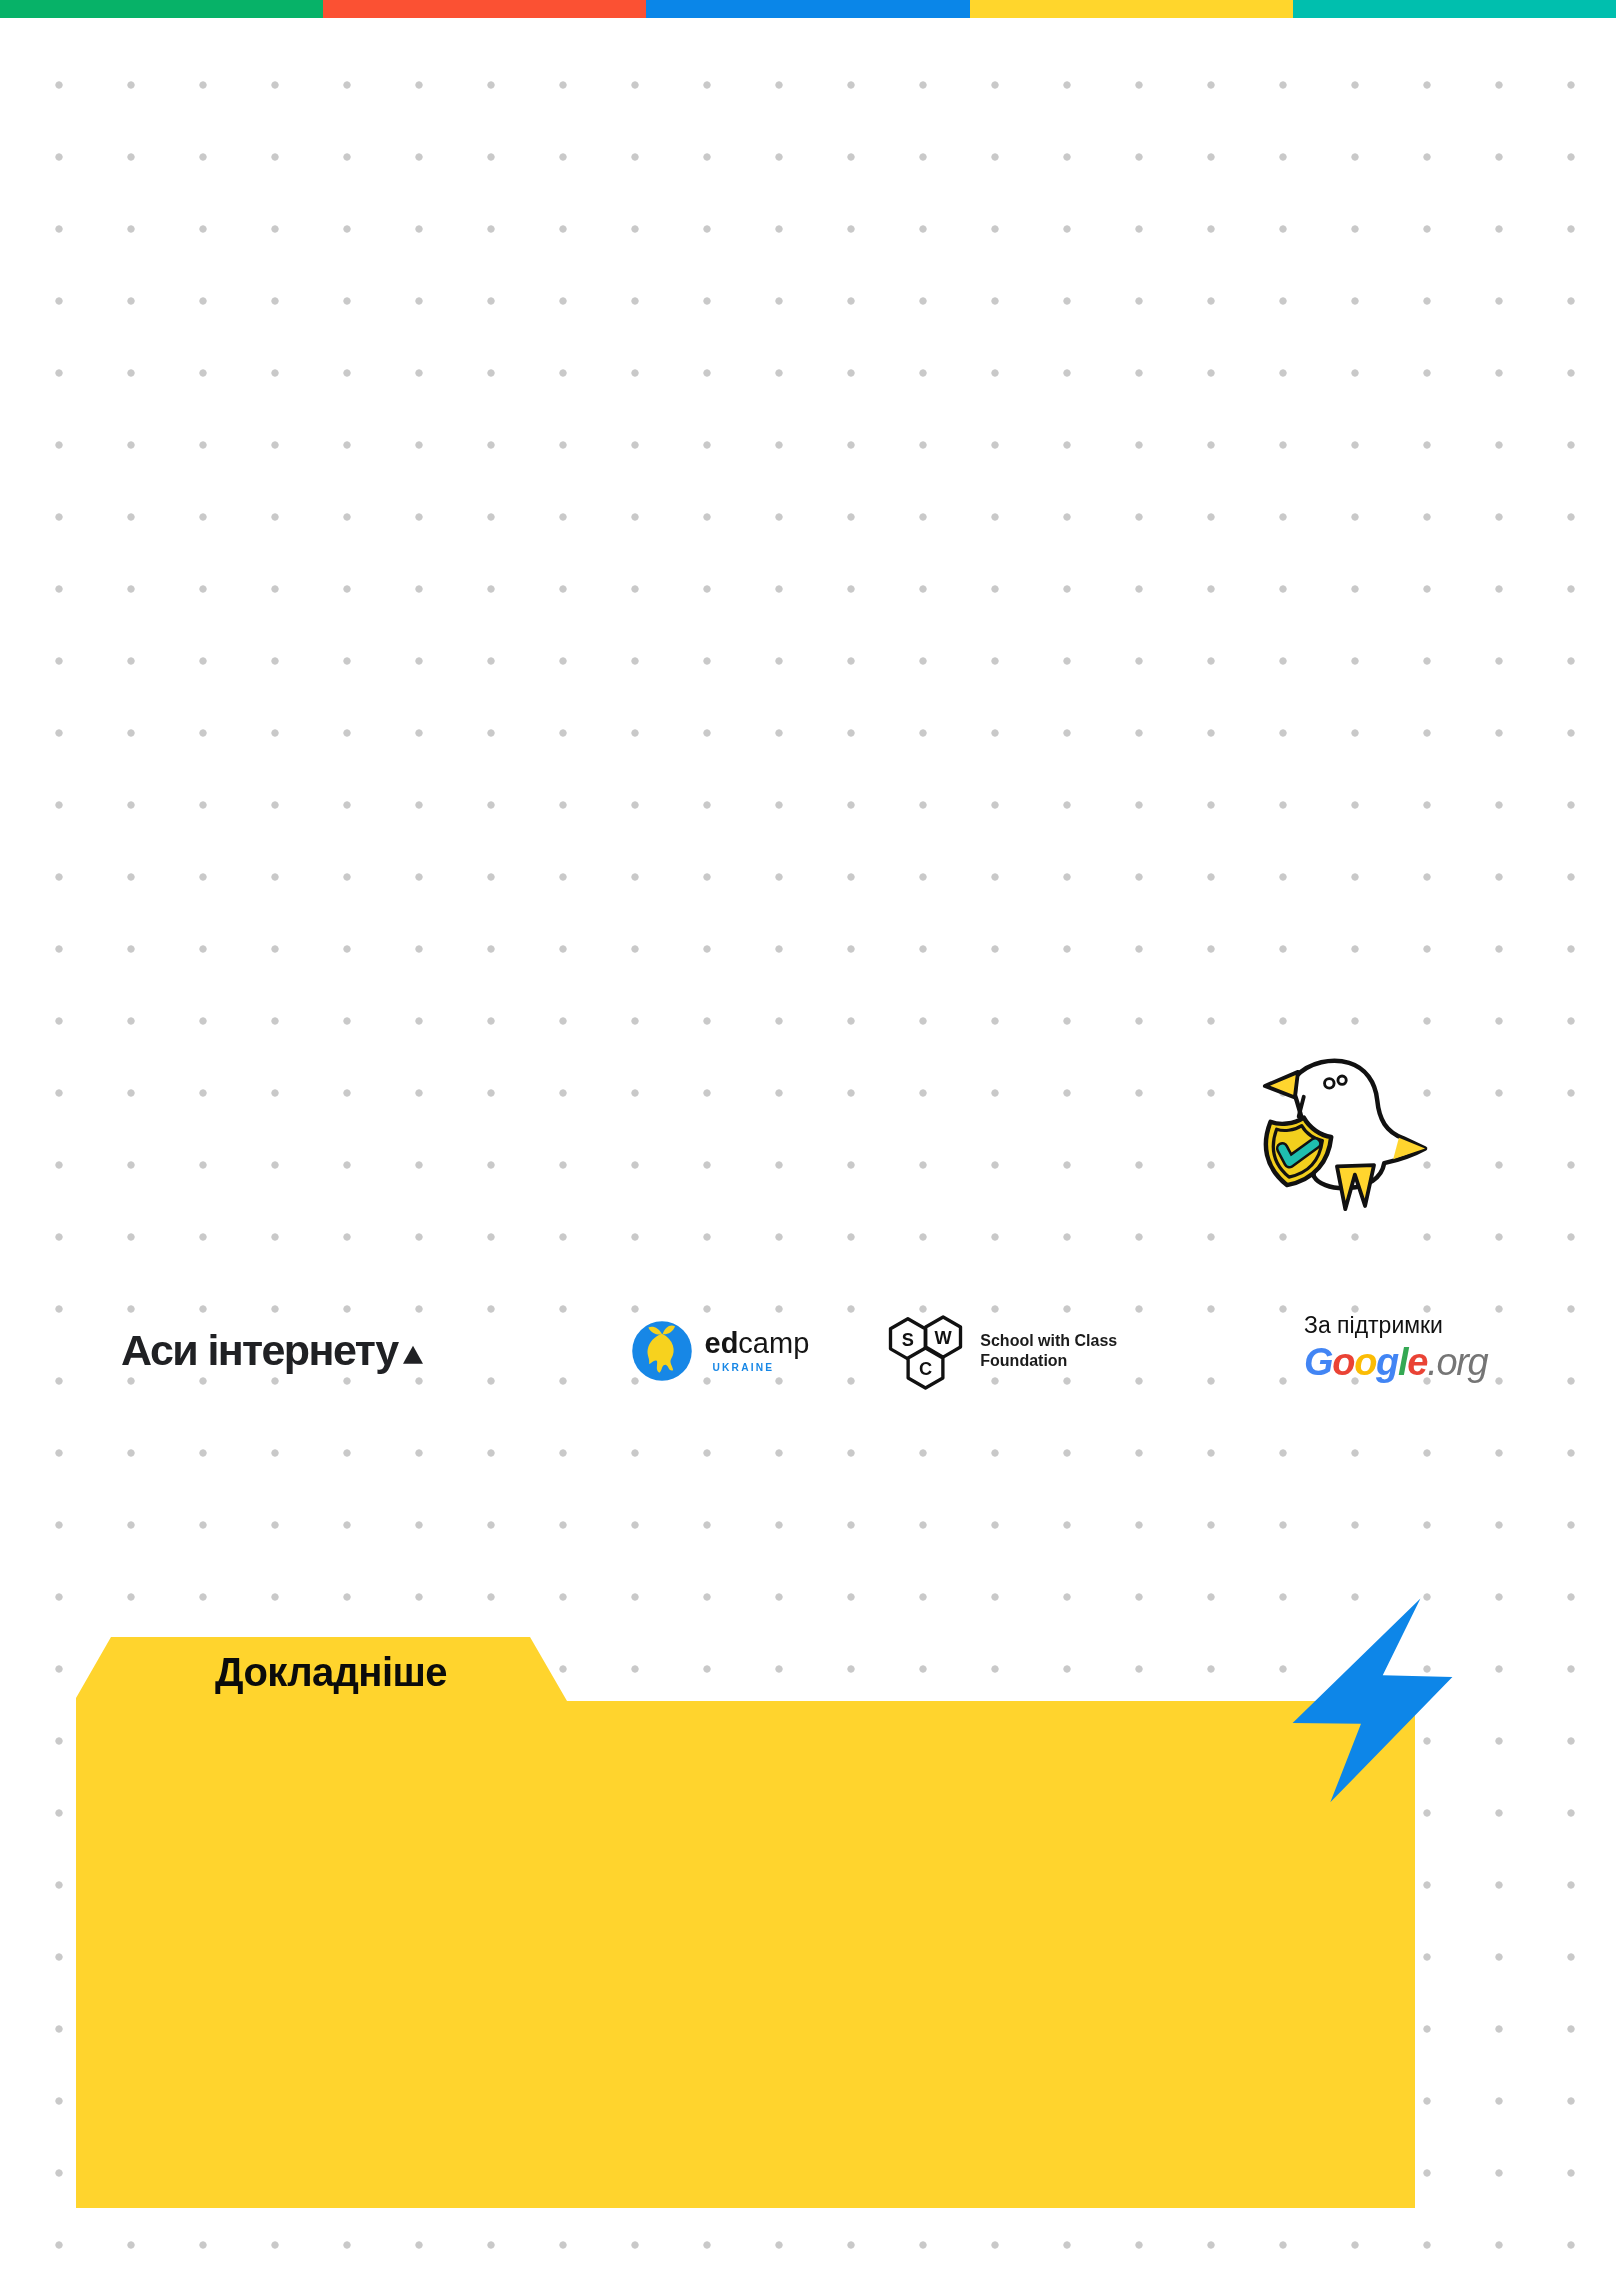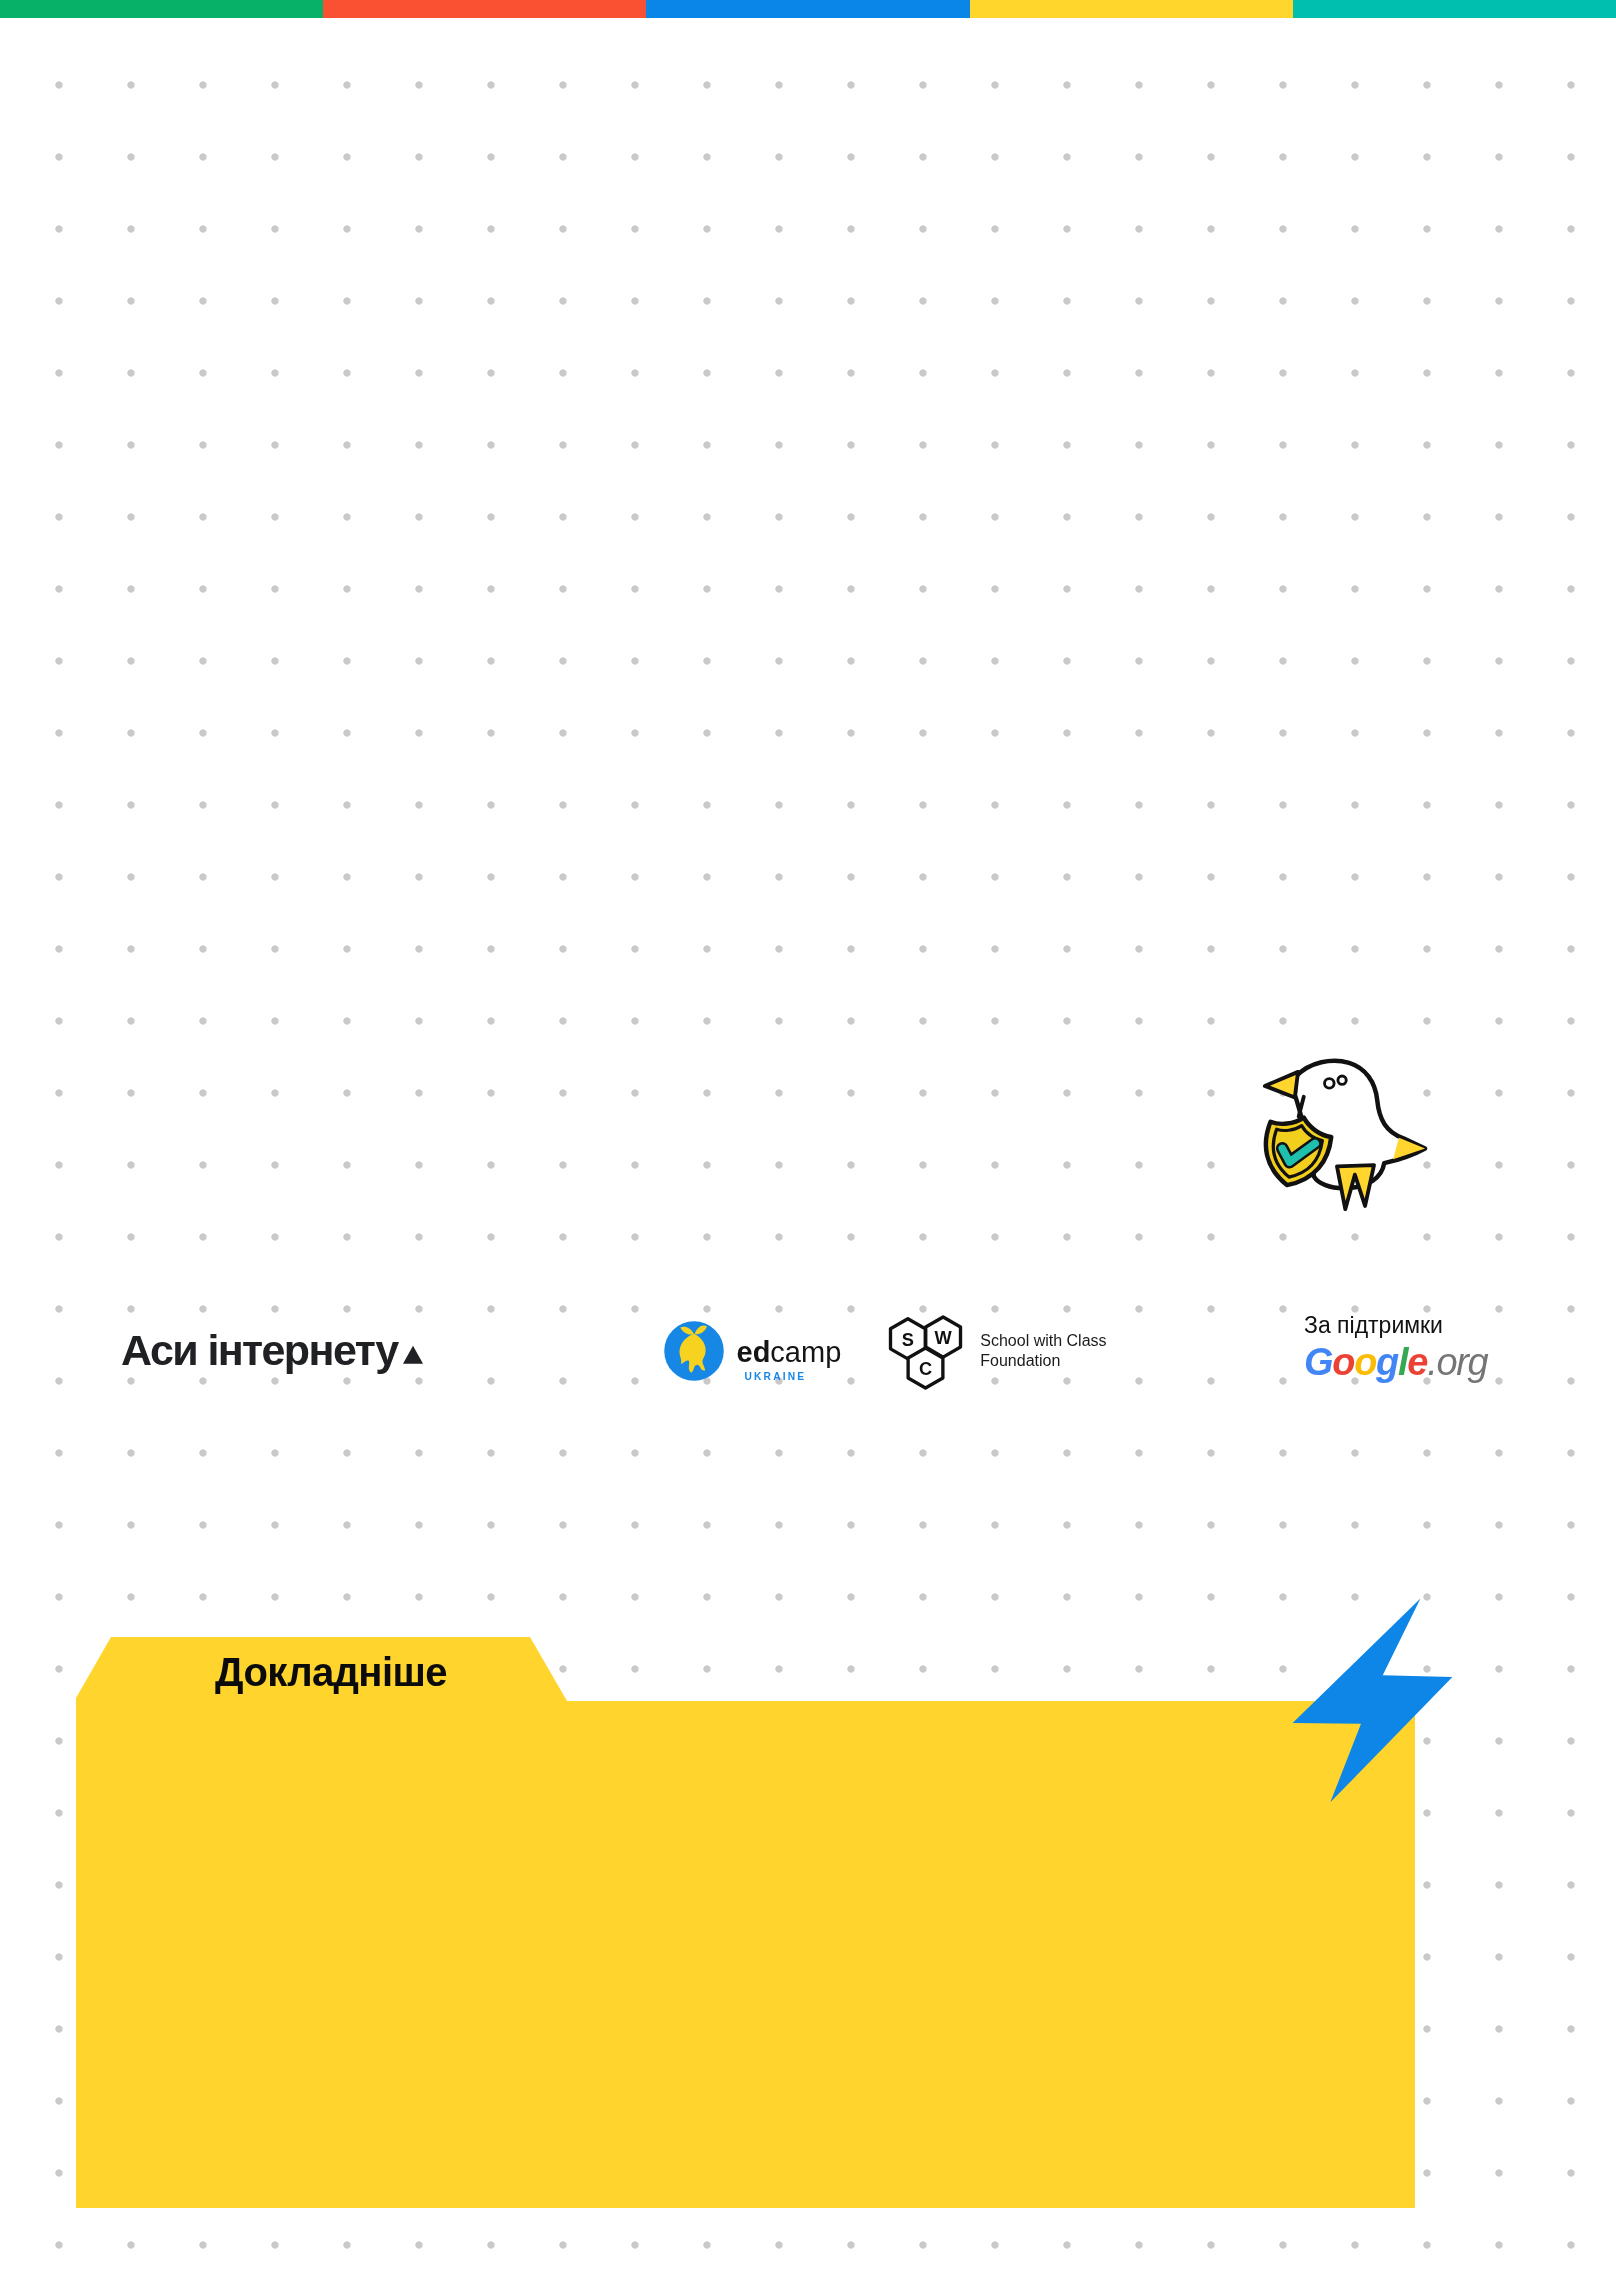--- a/index.html
+++ b/index.html
@@ -30,31 +30,31 @@
   .asy-text{
     font-size:43px;font-weight:700;letter-spacing:-1.6px;color:var(--c-ink,#202124);
     line-height:1;white-space:nowrap;
   }
   .asy-tri{
     display:inline-block;width:0;height:0;margin-left:5.8px;
     border-left:10.2px solid transparent;border-right:10.2px solid transparent;
     border-bottom:18px solid var(--c-ink,#202124);
     transform:translateY(-1.3px);
   }
-  .p-edcamp{left:663px;top:1320px;display:flex;align-items:flex-end;gap:11.5px;}
+  .p-edcamp{left:631px;top:1320px;display:flex;align-items:center;gap:11.5px;}
   .edcamp-words{display:flex;flex-direction:column;line-height:1;}
   .edcamp-brand{font-size:29px;line-height:1;white-space:nowrap;color:#151515;}
   .edcamp-brand .b{font-weight:800;}
   .edcamp-brand .l{font-weight:300;}
   .edcamp-country{
     margin-top:4.5px;font-size:10.2px;font-weight:700;letter-spacing:2.2px;
     color:var(--c-edcamp-blue,#1787E6);white-space:nowrap;margin-left:8px;
   }
   .p-swc{left:886px;top:1310px;display:flex;align-items:center;gap:15.3px;}
-  .swc-name{font-size:16px;font-weight:400;line-height:20px;color:#1b1b1b;white-space:nowrap;}
+  .swc-name{font-size:16px;font-weight:700;line-height:20px;color:#1b1b1b;white-space:nowrap;}
   .p-google{left:1304px;top:1314px;width:211px;text-align:left;}
   .google-label{font-size:23px;font-weight:500;color:#111111;line-height:1;margin-bottom:6.4px;white-space:nowrap;}
   .google-wordmark{font-size:38px;font-weight:700;letter-spacing:-1.3px;line-height:1;white-space:nowrap;font-style:italic;}
   .google-wordmark .suffix{font-weight:400;}
   
   .mascot{position:absolute;left:1248px;top:1054px;z-index:6;}
   
   .folder{
     position:absolute;left:76px;top:1637px;width:1339px;height:571px;z-index:10;
     background:var(--c-folder,#FFD42D);

